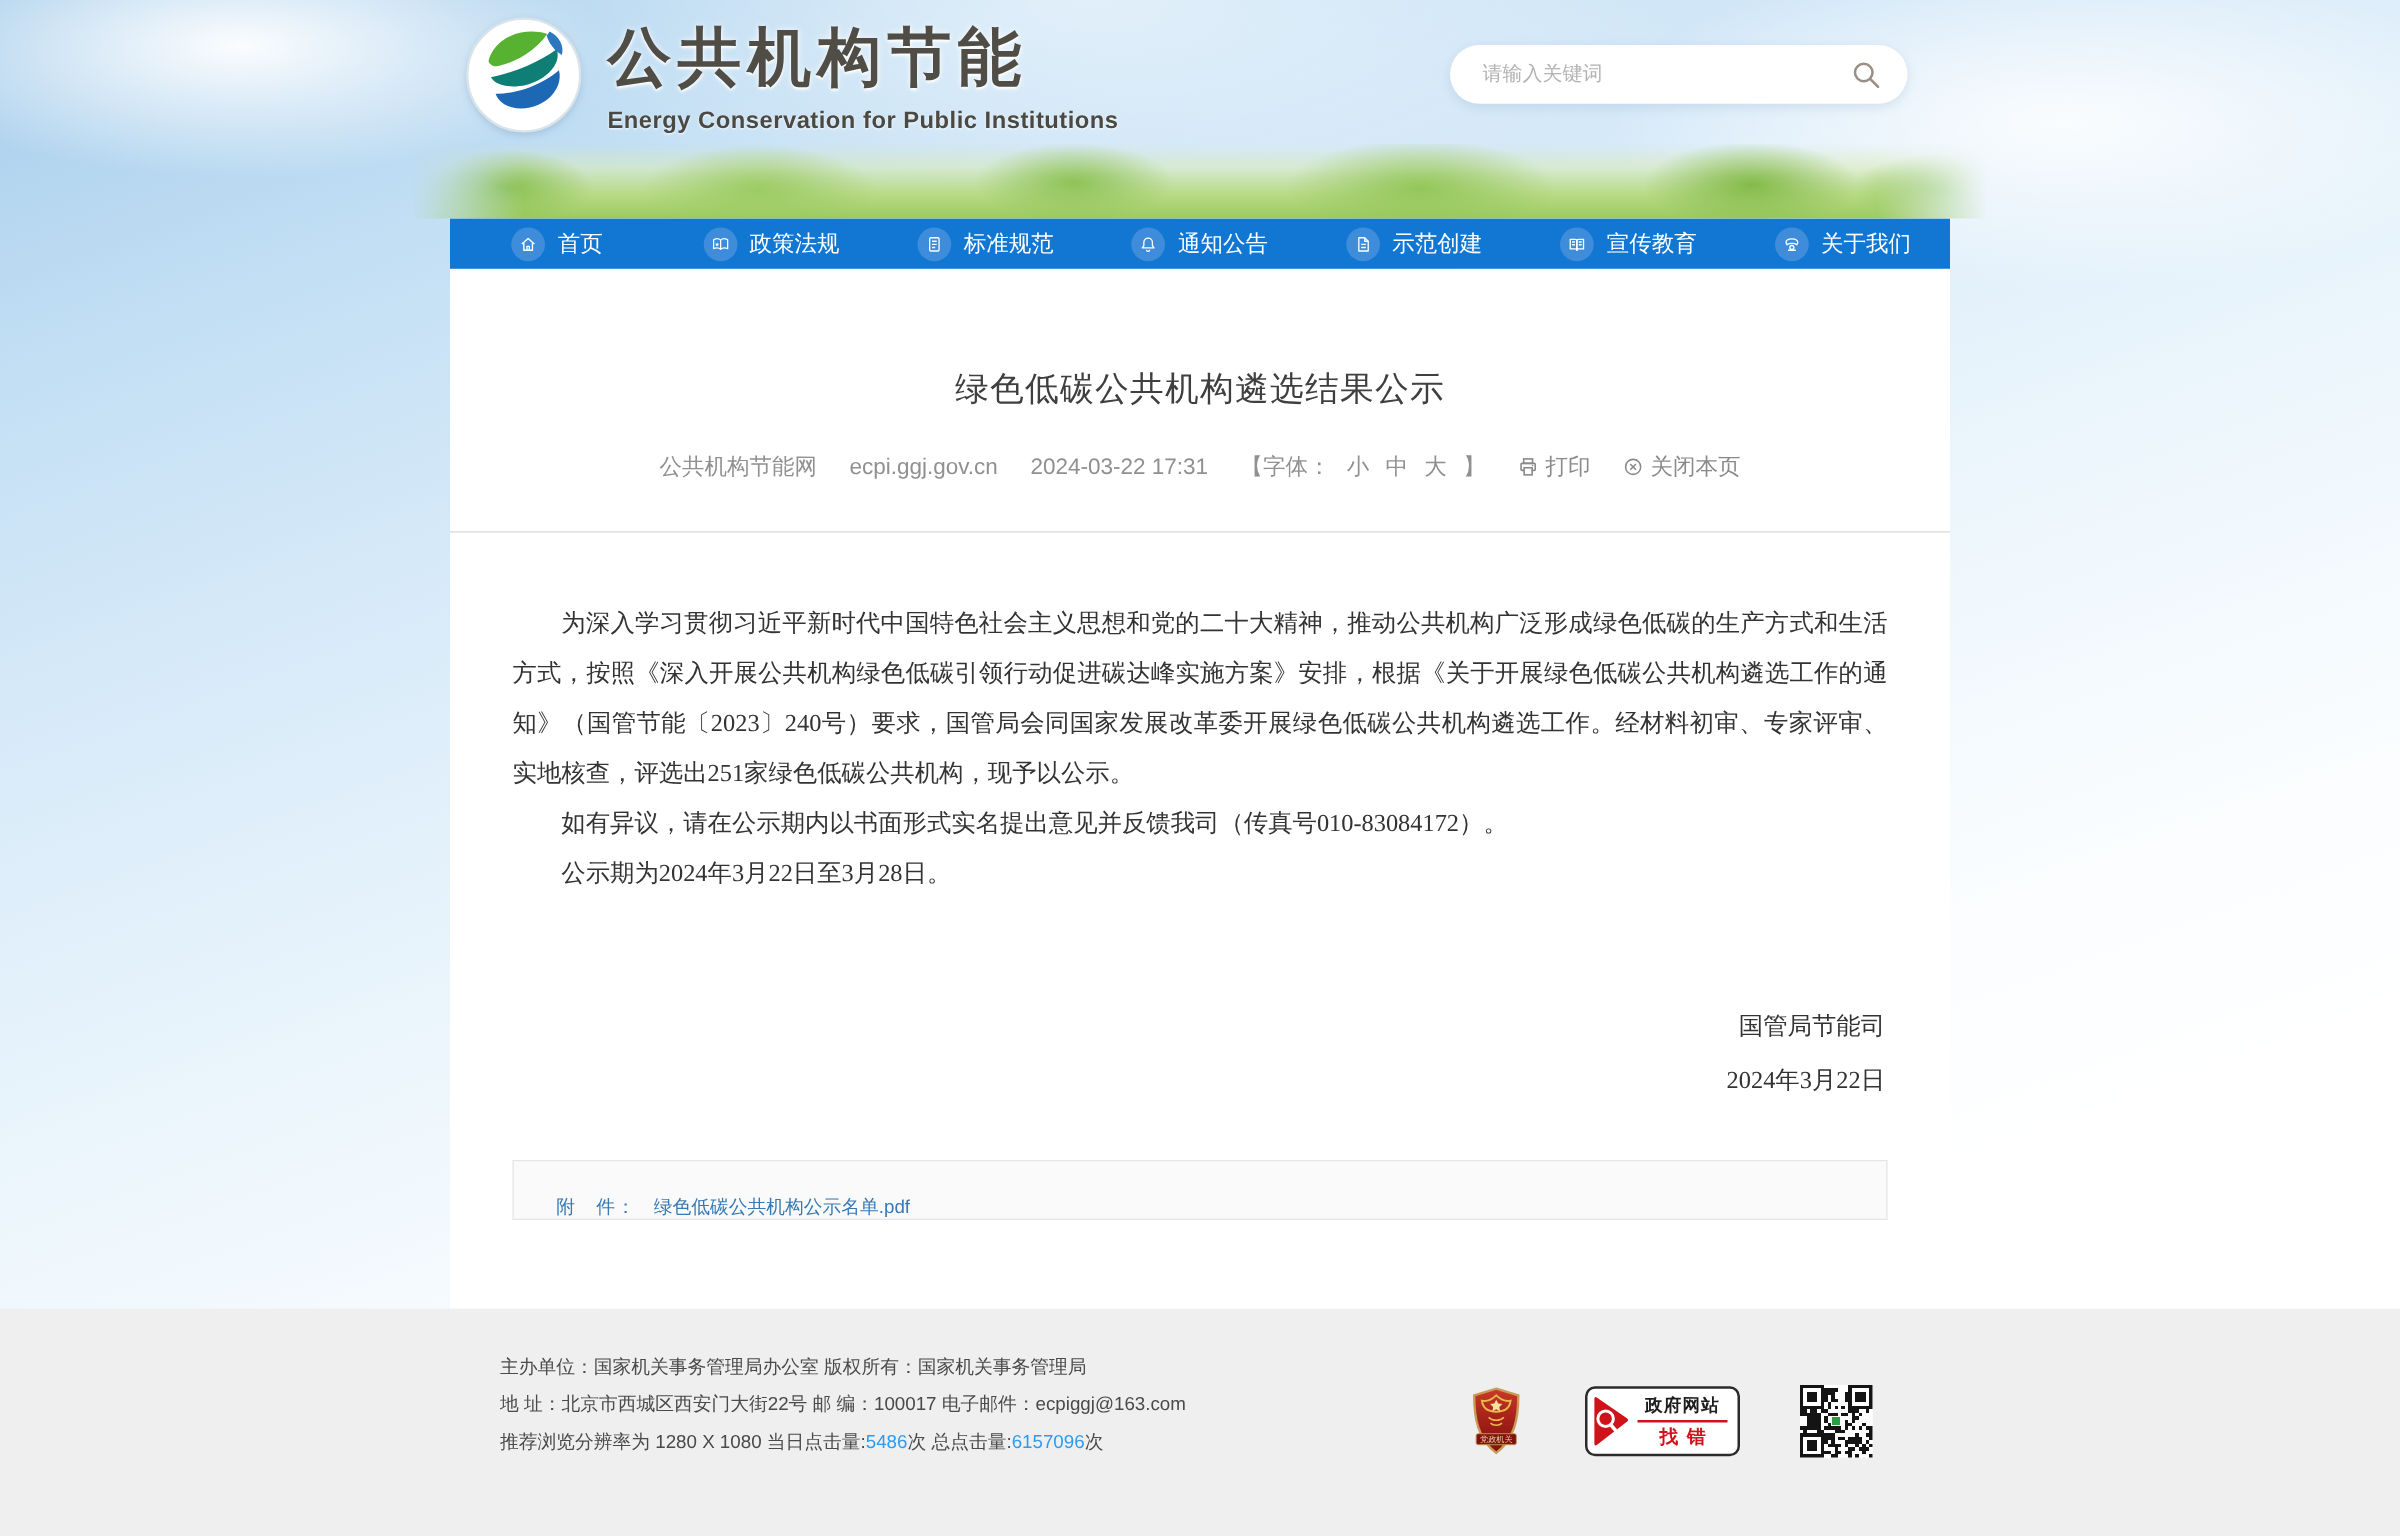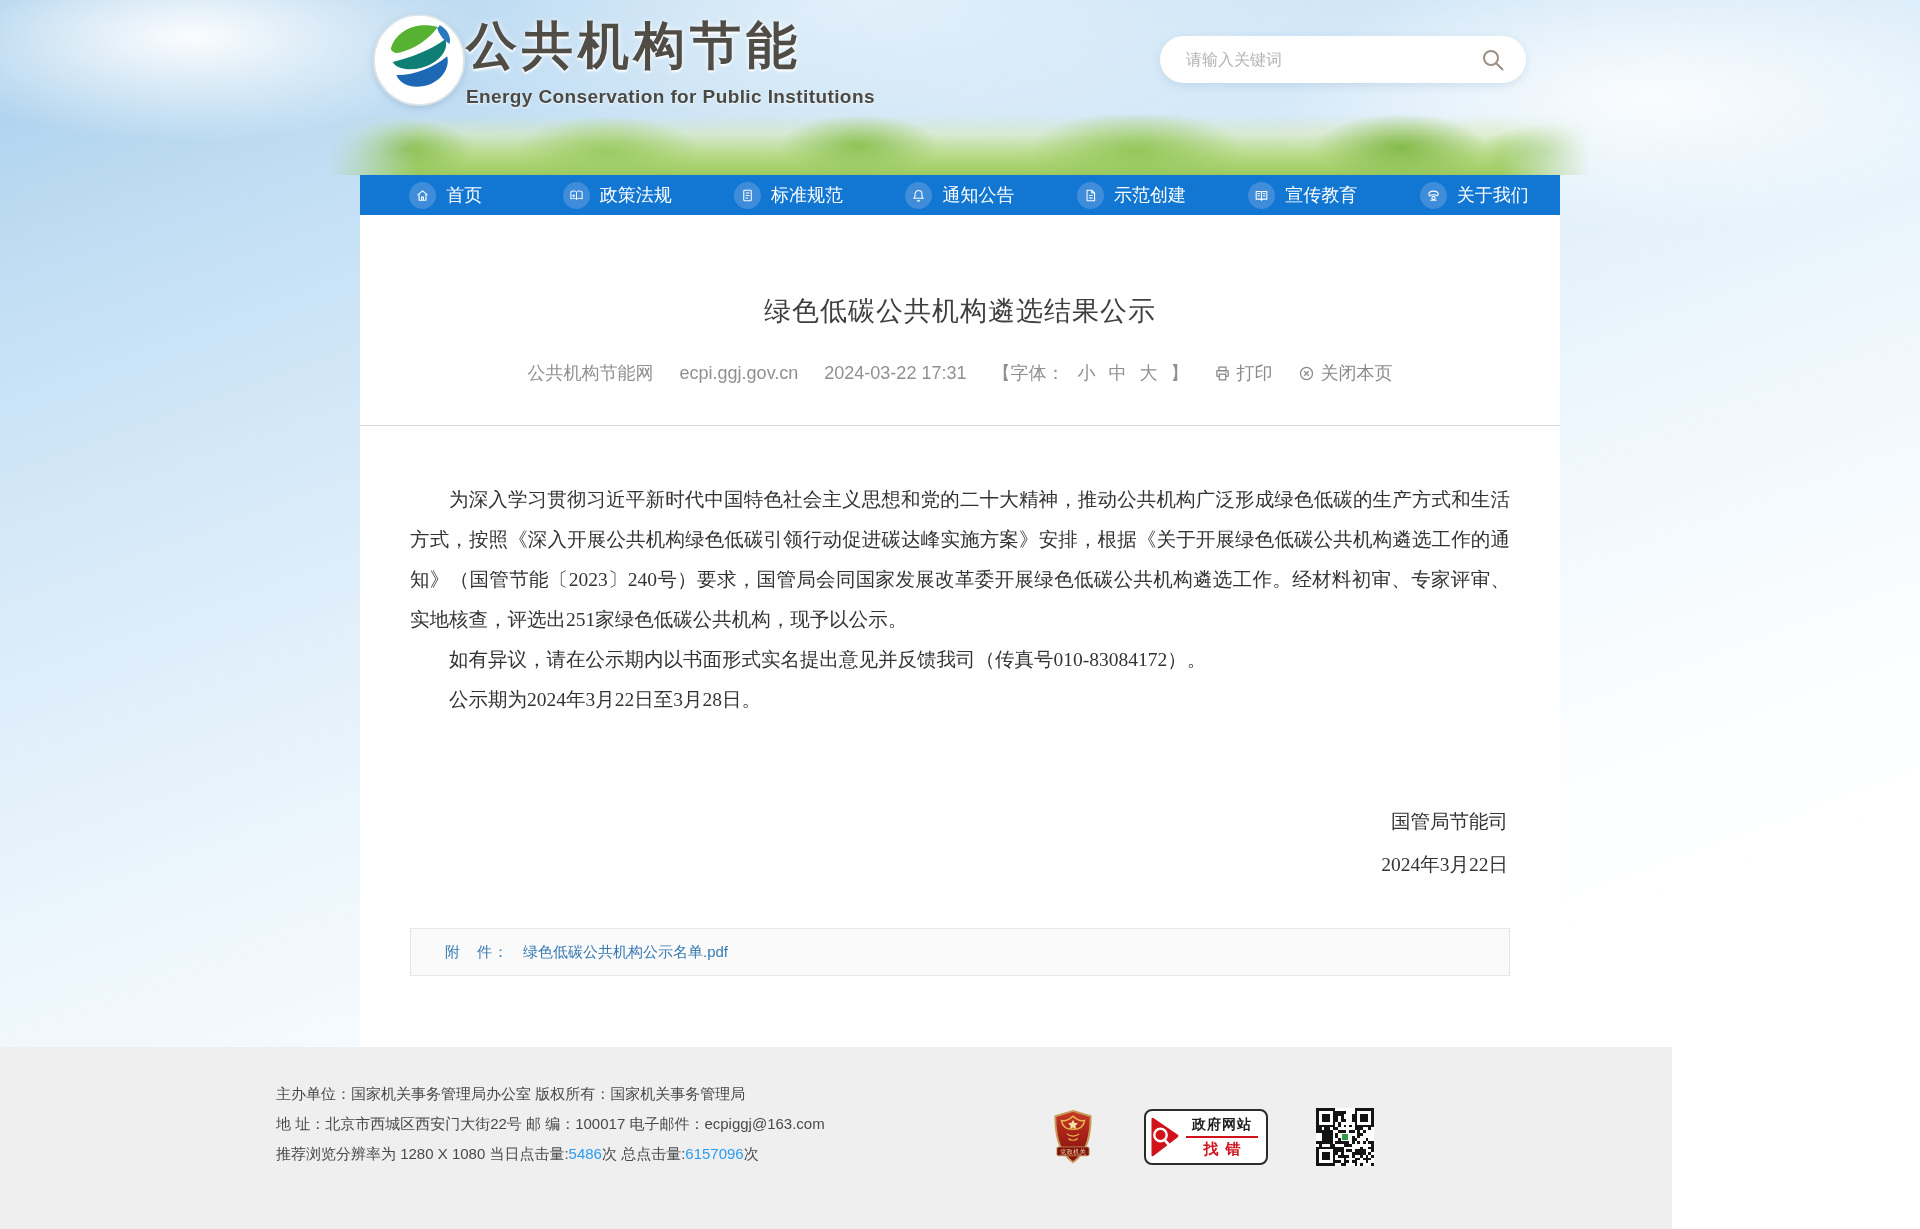--- a/index.html
+++ b/index.html
@@ -10,21 +10,21 @@
     background:
       radial-gradient(420px 150px at 10% 3%, rgba(255,255,255,.95), rgba(255,255,255,0) 70%),
       radial-gradient(520px 190px at 86% 8%, rgba(255,255,255,.85), rgba(255,255,255,0) 70%),
       radial-gradient(700px 260px at 45% 0%, rgba(255,255,255,.5), rgba(255,255,255,0) 70%),
       linear-gradient(160deg,#a6cdeb 0%,#c3dff4 16%,#d9ebf9 32%,#ecf6fc 50%,#fbfdff 68%,#ffffff 80%);
     overflow:hidden;
   }
 
   
   .banner { position:relative; height:175px; }
-  .logo { position:absolute; left:372px; top:12px; display:flex; align-items:center; cursor:pointer; }
+  .logo { position:absolute; left:372px; top:12px; display:flex; align-items:center; gap:20px; cursor:pointer; }
   .logo-mark { width:94px; height:94px; filter:drop-shadow(0 2px 3px rgba(90,120,150,.25)); }
   .logo-cn { font-size:51px; font-weight:bold; color:#504d47; letter-spacing:5px;
              text-shadow:0 2px 2px rgba(255,255,255,.95), 0 0 6px rgba(255,255,255,.8); }
   .logo-en { font-size:19px; font-weight:bold; color:#4b4944; margin-top:5px; letter-spacing:.4px;
              text-shadow:0 1px 2px rgba(255,255,255,.9); }
 
   .search { position:absolute; left:1160px; top:36px; width:366px; height:47px; background:#fff;
             border-radius:24px; display:flex; align-items:center; padding:0 20px 0 26px;
             box-shadow:0 3px 9px rgba(110,145,180,.20); }
   .search input { flex:1; border:none; outline:none; background:transparent; font-size:16px; color:#333;
@@ -67,26 +67,26 @@
   .divider { border-top:1px solid #d8d8d8; margin:40px -50px 0 -50px; }
 
   .body-text { margin-top:54px; font-family:"Liberation Serif","DejaVu Serif",serif;
                font-size:19.5px; color:#333; line-height:40px; text-align:justify; }
   .body-text p { text-indent:2em; }
 
   .sig { margin-top:80px; text-align:right; font-family:"Liberation Serif","DejaVu Serif",serif;
          font-size:19.5px; color:#333; line-height:43px; padding-right:2px; }
 
   .attach { margin-top:42px; height:48px; background:#fafafa; border:1px solid #e6e6e6;
-            display:flex; align-items:center; padding:0 34px; font-size:15px; color:#3679b5; }
+            display:flex; align-items:flex-end; padding:0 34px; font-size:15px; color:#3679b5; }
   .attach-label { letter-spacing:1px; }
   .attach-link { margin-left:14px; cursor:pointer; }
 
   
-  .footer { position:absolute; top:1047px; left:0; width:1672px; height:182px; background:#efefef; }
+  .footer { position:absolute; top:1047px; left:0; width:1920px; height:182px; background:#efefef; }
   .footer-inner { width:1200px; margin:0 auto; padding:32px 40px 0 40px; display:flex; justify-content:space-between; }
   .f-text { font-size:15px; color:#4a4a4a; line-height:30px; }
   .count { color:#2d9cf0; }
   .f-badges { display:flex; align-items:center; gap:48px; margin-top:26px; margin-right:22px; }
   .shield-svg { width:46px; height:58px; }
   .zc-badge { width:124px; height:56px; background:#fff; border:2px solid #2b2b2b; border-radius:8px;
               display:flex; align-items:center; padding:4px 8px 4px 4px; gap:6px; cursor:pointer; }
   .zc-text { display:flex; flex-direction:column; align-items:center; flex:1; }
   .zc-top { font-size:14px; font-weight:bold; color:#1d1d1d; white-space:nowrap; letter-spacing:1px; }
   .zc-line { width:100%; height:2px; background:#d0121b; margin:2px 0; }

